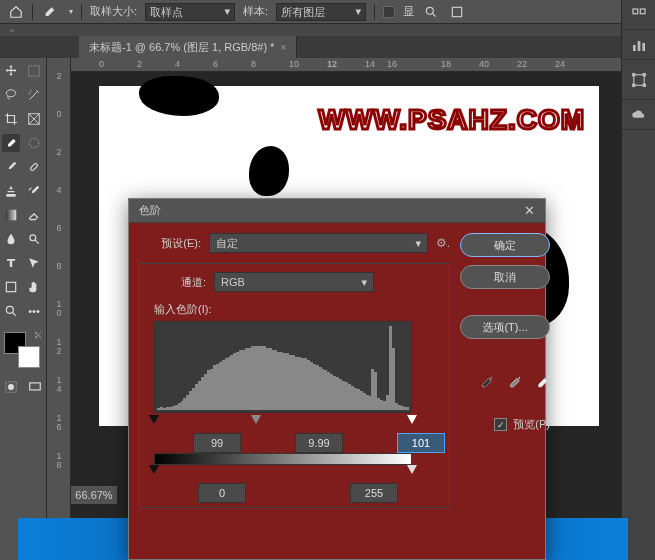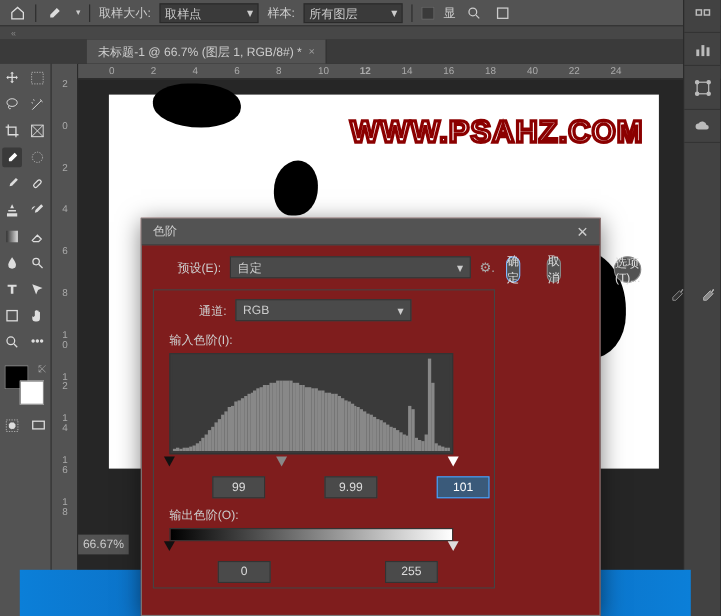--- a/index.html
+++ b/index.html
@@ -37,21 +37,21 @@
 .canvas{position:absolute;left:28px;top:28px;width:500px;height:340px;background:#fff}
 .watermark{position:absolute;top:18px;right:14px;font-family:Arial,sans-serif;font-weight:900;font-size:28px;letter-spacing:1px;color:#fff;-webkit-text-stroke:3px #8b0000;text-shadow:0 0 2px #fff}
 .blob{position:absolute;background:#000;border-radius:50% 40% 60% 50%}
 .statusbar{position:absolute;left:0;bottom:56px;width:46px;height:18px;background:#535353;color:#ccc;font-size:10px;display:flex;align-items:center;justify-content:center;padding:0 4px}
 .blue-strip{position:absolute;left:18px;bottom:0;width:610px;height:42px;background:linear-gradient(90deg,#0b7fd8,#0d5fb0,#0b7fd8)}
 .dialog{position:absolute;left:128px;top:198px;width:418px;height:362px;background:#7f1d1d;border:1px solid #7a7a7a;box-shadow:0 4px 20px rgba(0,0,0,.5)}
 .dlg-title{height:24px;background:#535353;display:flex;align-items:center;justify-content:space-between;padding:0 10px;border-bottom:1px solid #404040}
 .dlg-title .x{color:#ccc;font-size:13px;cursor:pointer}
 .dlg-body{display:flex;padding:10px;gap:10px}
 .dlg-left{flex:1}
-.dlg-right{width:98px;display:flex;gap:24px;align-items:flex-start}
+.dlg-right{width:98px;display:flex;flex-direction:column;gap:8px;align-items:flex-end}
 .dlg-btn{width:90px;height:24px;border:1px solid #888;border-radius:12px;background:#535353;color:#ddd;display:flex;align-items:center;justify-content:center;cursor:pointer}
 .dlg-btn.primary{border-color:#7fb8ff}
 .eyedrop-row{display:flex;gap:12px;margin-top:28px}
 .eyedrop{width:16px;height:16px;color:#ccc}
 .preview-row{display:flex;align-items:center;gap:6px;margin-top:18px}
 .chk{width:13px;height:13px;background:#3a3a3a;border:1px solid #888;display:flex;align-items:center;justify-content:center;color:#ddd;font-size:9px}
 .row{display:flex;align-items:center;gap:8px;margin-bottom:10px}
 .row-label{width:62px;text-align:right;color:#ccc}
 .sel{flex:1;height:20px;background:#4a4a4a;border:1px solid #333;color:#ddd;padding:0 6px;display:flex;align-items:center;justify-content:space-between}
 .gear{color:#aaa;font-size:12px}
@@ -279,21 +279,21 @@
   <div class="canvas-wrap">
     <div class="hruler" id="hruler">
         <span class="hr-mark" style="left: 28px;">0</span>
         <span class="hr-mark" style="left: 66px;">2</span>
         <span class="hr-mark" style="left: 104px;">4</span>
         <span class="hr-mark" style="left: 142px;">6</span>
         <span class="hr-mark" style="left: 180px;">8</span>
         <span class="hr-mark" style="left: 218px;">10</span>
         <span class="hr-mark" style="left: 256px; font-weight: bold;">12</span>
         <span class="hr-mark" style="left: 294px;">14</span>
-        <span class="hr-mark" style="left: 332px; text-align: center;">16</span>
+        <span class="hr-mark" style="left: 316px; text-align: center;">16</span>
         <span class="hr-mark" style="left: 370px;">18</span>
         <span class="hr-mark" style="left: 408px;">40</span>
         <span class="hr-mark" style="left: 446px;">22</span>
         <span class="hr-mark" style="left: 484px;">24</span>
       </div>
     <div class="canvas">
       <div class="watermark">WWW.PSAHZ.COM</div>
       <div class="blob" style="left:40px;top:-10px;width:80px;height:40px;border-radius:40% 50% 45% 55%"></div>
       <div class="blob" style="left:150px;top:60px;width:40px;height:50px;border-radius:55% 45% 50% 40%"></div>
       <div class="blob" style="left:70px;top:220px;width:35px;height:25px"></div>
@@ -459,21 +459,20 @@
           <div class="tri gray"></div>
           <div class="tri white"></div>
         </div>
         <div class="num-row">
           <div class="num-input">99</div>
           <div style="width:18px"></div>
           <div class="num-input">9.99</div>
           <div style="width:18px"></div>
           <div class="num-input focus">101</div>
         </div>
-        <div class="section-label">输出色阶(O):</div>
         <div class="grad-bar"></div>
         <div class="tri-row2">
           <div class="tri2b"></div>
           <div class="tri2w"></div>
         </div>
         <div class="num-row2">
           <div class="num-input">0</div>
           <div class="num-input">255</div>
         </div>
       </div>

